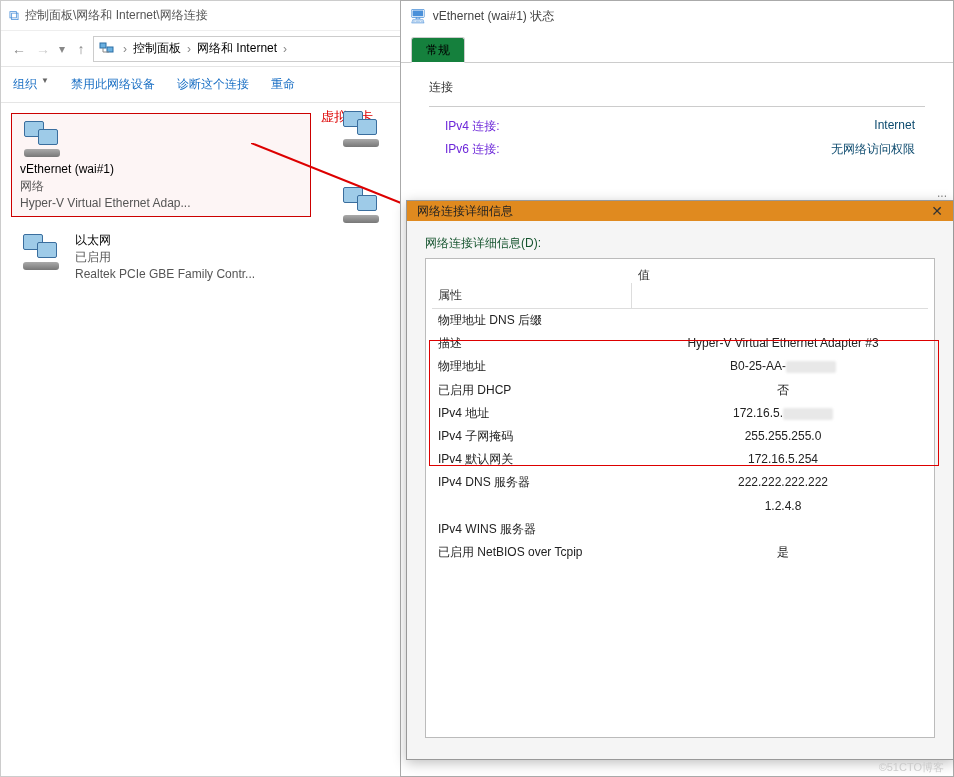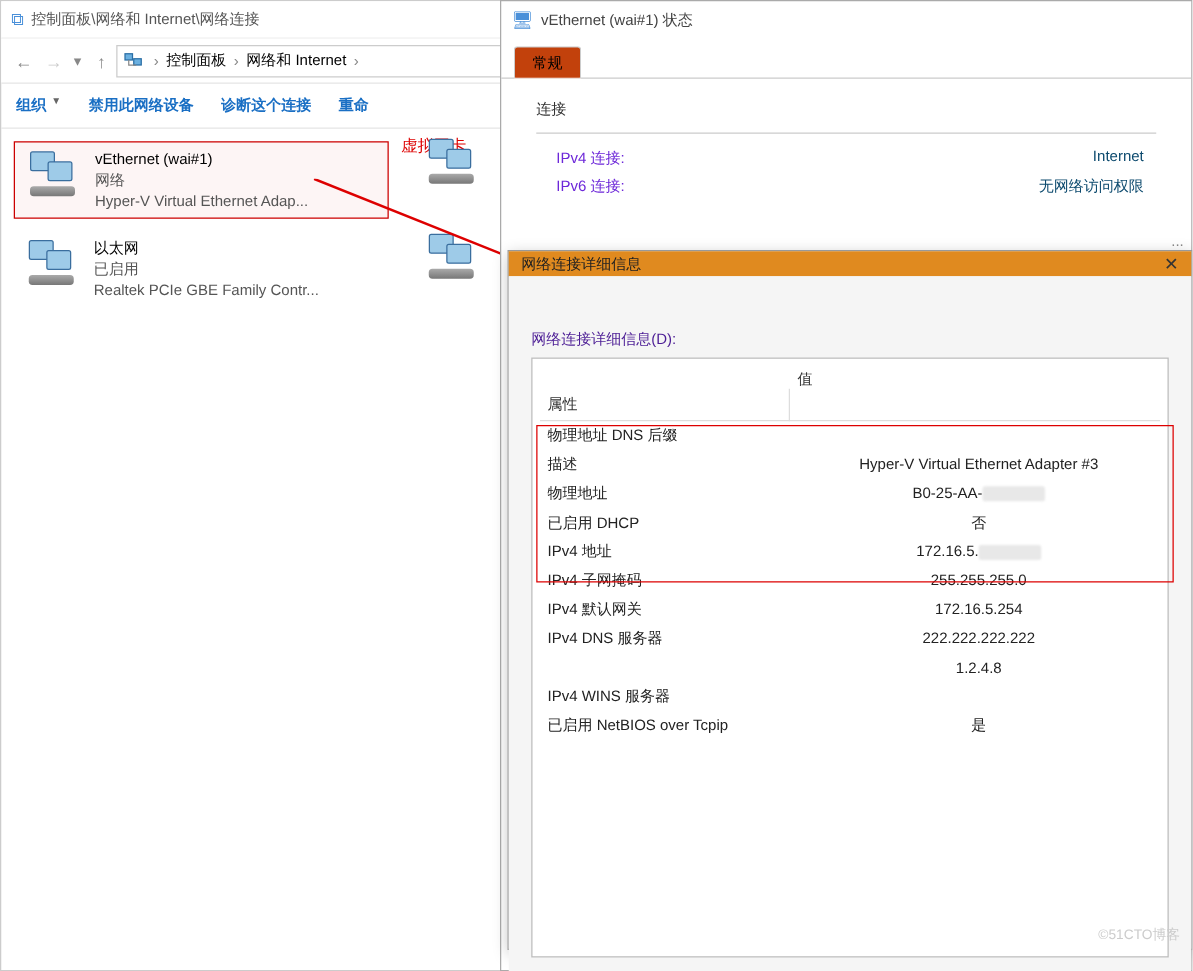--- a/index.html
+++ b/index.html
@@ -10,56 +10,56 @@
     .title-bar { height: 30px; display: flex; align-items: center; padding: 0 8px; background: #fff; color: #555; border-bottom: 1px solid #eee; }
     .title-icon { margin-right: 6px; font-size: 14px; color: #4a90d9; }
     .address-row { height: 36px; display: flex; align-items: center; padding: 0 6px; background: #fff; border-bottom: 1px solid #e5e5e5; }
     .nav-arrow { width: 24px; height: 24px; display: flex; align-items: center; justify-content: center; color: #888; font-size: 14px; cursor: pointer; }
     .updown { color:#888; margin: 0 4px; }
     .breadcrumb { flex: 1; height: 26px; border: 1px solid #ccc; display: flex; align-items: center; padding: 0 4px; background:#fff; }
     .bc-icon { width:18px; height:18px; margin-right:4px; }
     .bc-sep { color: #888; margin: 0 3px; }
     .bc-item { padding: 0 3px; cursor: pointer; }
     .toolbar-row { height: 36px; display: flex; align-items: center; padding: 0 12px; gap: 22px; border-bottom: 1px solid #e5e5e5; }
-    .tbtn { color: #1a6fc4; cursor: pointer; display:flex; align-items:flex-start;font-weight:bold; }
+    .tbtn { color: #1a6fc4; cursor: pointer; display:flex; align-items:flex-start; }
     .tbtn .caret { font-size: 8px; margin-left:4px; color:#666; }
     .content-area { position: relative; padding: 10px; }
     .adapter-item { display: flex; align-items: flex-start; width: 300px; padding: 5px 8px; margin-bottom: 10px; }
-    .adapter-item.selected { border: 1px solid #cc0000; background: #fdf5f5; }
+    .adapter-item.selected { border: 1px solid #cc0000; background: #fdf5f5; flex-direction: column; }
     .adapter-icon { width: 48px; height: 42px; margin-right: 8px; position: relative; }
     .monitor { width:20px; height:16px; background: #9ecbe8; border:1px solid #3a6e9e; position:absolute; border-radius:2px;}
     .monitor.m1 { left:4px; top:2px;}
     .monitor.m2 { left:18px; top:10px;}
     .cable { position:absolute; left:4px; top:30px; width:36px; height:8px; background: linear-gradient(#aaa,#777); border-radius:3px;}
     .adapter-text { flex:1; line-height: 1.4; }
     .adapter-title { color: #000; }
     .adapter-sub { color: #555; }
     .virtual-label { position: absolute; left: 320px; top: 5px; color: #d00; font-size: 13px; }
     .red-arrow-svg { position:absolute; left: 250px; top: 142px; width: 190px; height: 80px; pointer-events:none; }
 
     
     .status-dialog { position: absolute; left: 400px; top: 0; width: 554px; height: 777px; background: #fff; border: 1px solid #aaa; }
     .sd-title { height: 30px; display:flex; align-items:center; padding:0 8px; color:#444; }
     .sd-icon { color: #4a90d9; margin-right: 6px; font-size:14px;}
     .sd-tabs { height: 32px; display:flex; border-bottom: 1px solid #ccc; padding-left: 10px; padding-top: 6px;}
-    .sd-tab { border:1px solid #ccc; border-bottom: 1px solid #fff; padding: 4px 14px; background:#c2410c; border-radius: 3px 3px 0 0; margin-bottom:-1px; cursor:pointer;}
+    .sd-tab { border:1px solid #ccc; border-bottom: 1px solid #fff; padding: 4px 14px; background:#15803d; border-radius: 3px 3px 0 0; margin-bottom:-1px; cursor:pointer;}
     .sd-body { padding: 16px 28px; }
     .sd-section-title { color:#333; margin-bottom: 10px; }
     .sd-hr { border:none; border-top:1px solid #ccc; margin: 6px 0 8px;}
     .sd-row { display:flex; padding: 3px 0 3px 16px; }
     .sd-label { width: 160px; color:#6d28d9; }
     .sd-value { flex:1; text-align:right; color:#0c4a6e; padding-right: 10px;}
-    .footer-mark { position:absolute; right:10px; bottom:22px; color:#ccc; font-size:11px;}
+    .footer-mark { position:absolute; right:10px; bottom:2px; color:#ccc; font-size:11px;}
 
     
     .details-dialog { position:absolute; left: 406px; top: 200px; width: 548px; height: 560px; background: #f5f5f5; border: 1px solid #999; box-shadow: 0 3px 12px rgba(0,0,0,.25);}
     .dd-title { height: 20px; background: #e08a1f; display:flex; align-items:center; justify-content:space-between; padding: 0 10px; color:#222; }
     .dd-close { cursor:pointer; font-size:14px; color:#333;}
     .dd-body { padding: 14px 18px; background:#f5f5f5;}
-    .dd-label { color:#4c1d95; margin-bottom: 6px; margin-top: 28px; }
+    .dd-label { color:#14532d; margin-bottom: 6px; }
     .dd-table { border: 1px solid #bbb; background:#fff; height: 480px; padding: 4px 6px; overflow:hidden;}
     .dd-header-row { display:flex; }
     .dd-col-h { padding: 4px 6px; color:#333; border-bottom:1px solid #ddd; flex-shrink:0;}
     .dd-col-h.prop { width: 200px; border-right: 1px solid #ddd; margin-top: 20px;}
     .dd-col-h.val { flex:1; }
     .dd-data-row { display:flex; padding: 2px 0; line-height:1.6;}
     .dd-prop { width: 200px; padding-left: 6px; color:#222;}
     .dd-val { flex:1; padding-left: 6px; color:#222;text-align:center;}
     .redacted { display:inline-block; width:50px; height:12px; background:#e8e8e8; filter: blur(1px); vertical-align:middle; border-radius:2px;}
     .red-box1 { position:absolute; border:1.5px solid #d00; pointer-events:none; }

